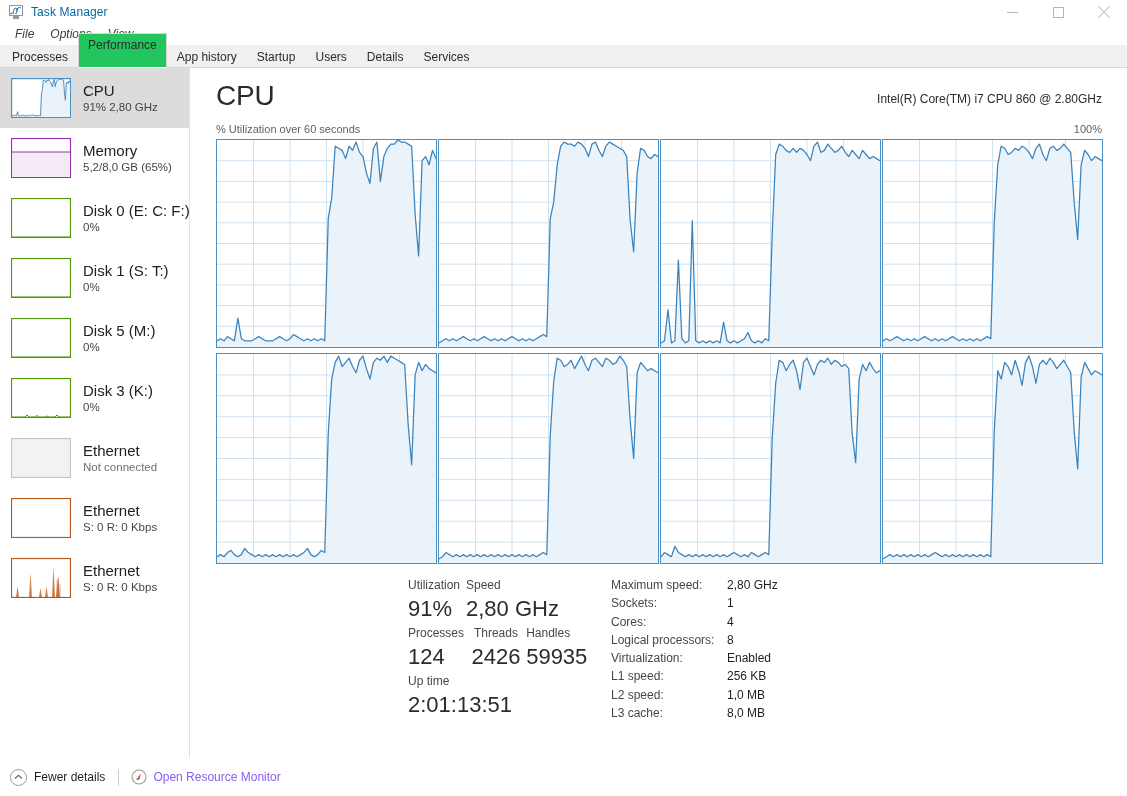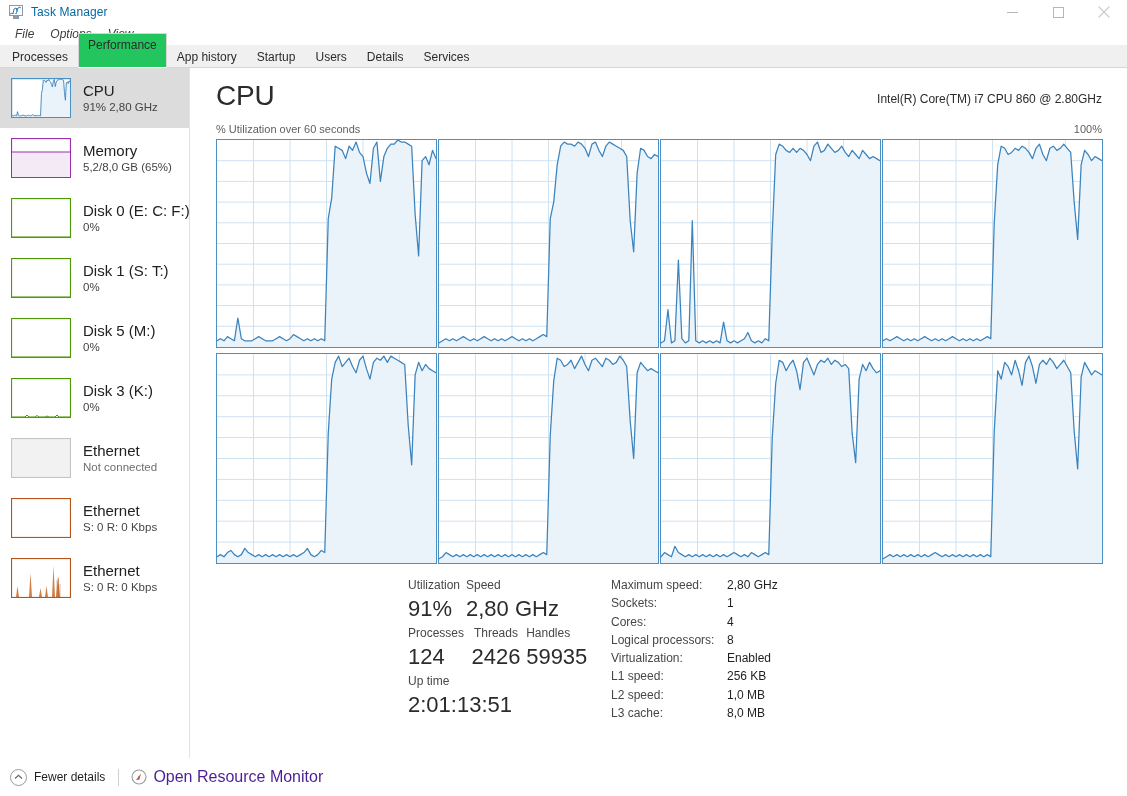--- a/index.html
+++ b/index.html
@@ -290,21 +290,21 @@
   .orm {
     display: flex; align-items: center;
     cursor: default;
   }
   .orm-icon {
     width: 16px; height: 16px;
     margin-right: 6px;
     flex: none;
   }
   .orm-label {
-    font-size: 16px; color: #4c1d95;
+    font-size: 12px; color: #8b5cf6;
   }
 </style>
 </head>
 <body>
 
 <div id="app">
 
   <div class="titlebar">
     <div class="tm-icon">
       <div class="mon"></div>

